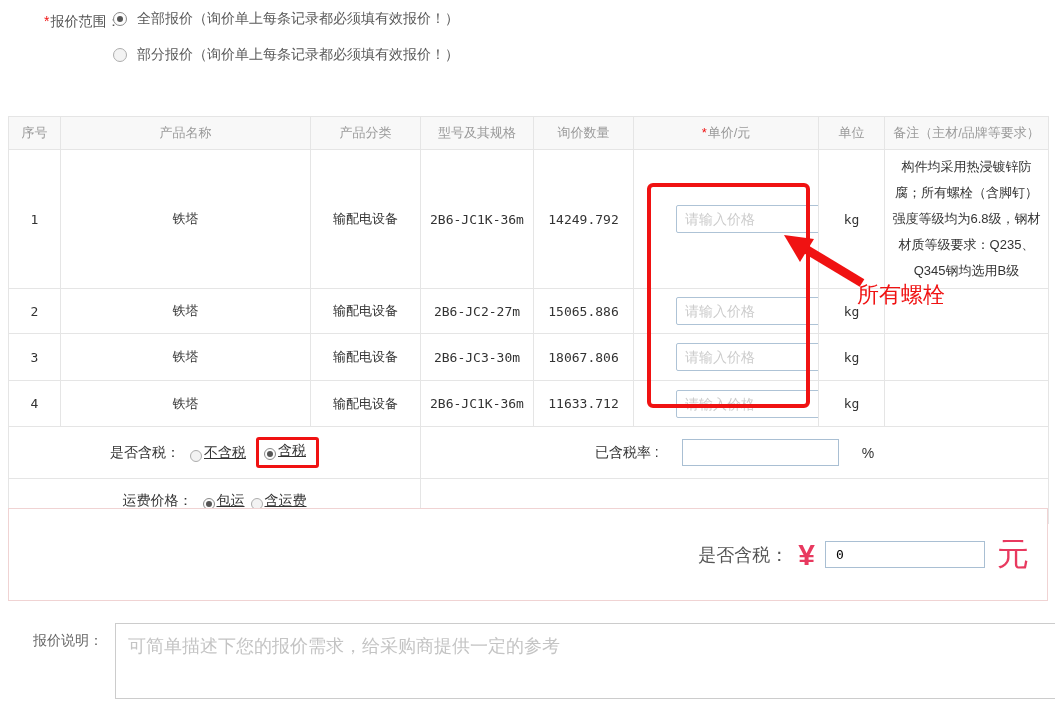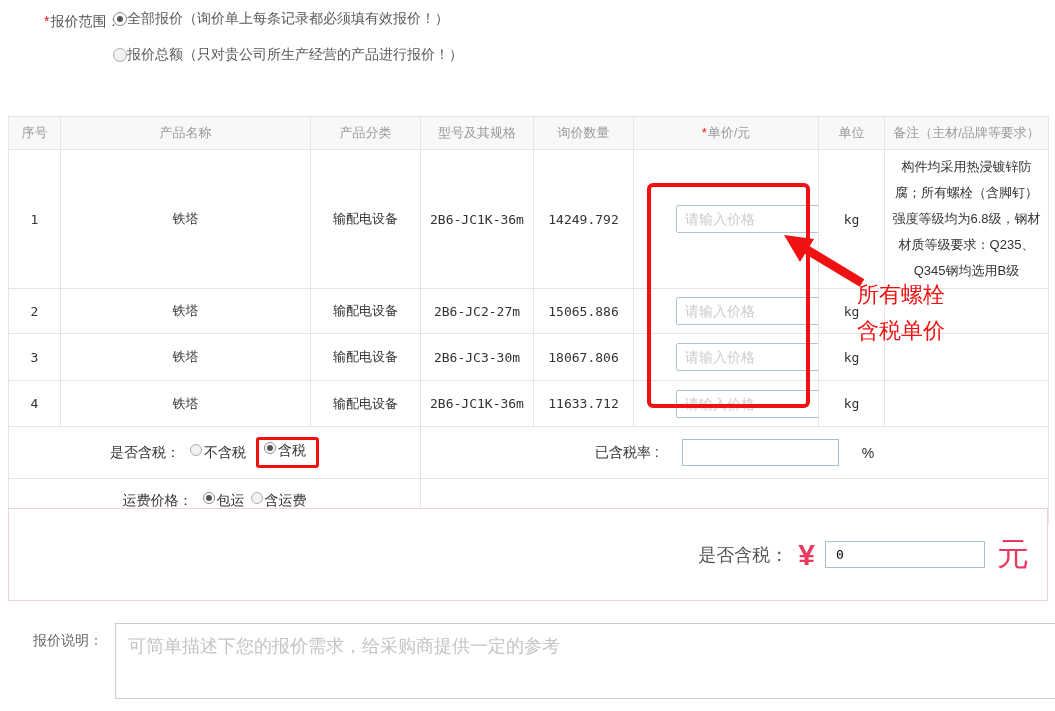--- a/index.html
+++ b/index.html
@@ -6,21 +6,21 @@
   html,body { background:#fff; }
   body { font-family:"Liberation Sans", sans-serif; color:#333; }
   #page { position:relative; width:1055px; height:711px; background:#fff; overflow:hidden; }
 
   
   .scope-row { position:absolute; left:8px; display:flex; align-items:center; font-size:14px; color:#555; }
   .scope-label { position:absolute; left:8px; top:13px; font-size:14px; color:#555;margin-left:36px; }
   .req { color:#f01212; margin-right:1px; }
   .scope-opt1 { left:113px; top:10px; }
   .scope-opt2 { left:113px; top:46px; }
-  .scope-row .opt-text { color:#595959; }
+  .scope-row .opt-text { margin-left:10px; color:#595959; }
 
   
   .radio { display:inline-block; width:14px; height:14px; border:1px solid #adadad; border-radius:50%;
            background:#f3f3f3; position:relative; vertical-align:middle; flex:0 0 auto; }
   .radio.checked { background:#fdfdfd; border-color:#8a8a8a; }
   .radio.checked::after { content:""; position:absolute; left:3px; top:3px; width:6px; height:6px;
            border-radius:50%; background:#555; }
   .radio.sm { width:12px; height:12px; }
   .radio.sm.checked::after { left:2px; top:2px; width:6px; height:6px; }
 
@@ -31,21 +31,21 @@
   table.quote thead th { height:33px; background:#f8f8f8; color:#9a9a9a; font-weight:normal; font-size:13px; }
   th.price-h { color:#333; font-weight:bold; }
   .mono { font-family:"DejaVu Sans Mono", monospace; }
   td.remark-cell { font-size:13px; line-height:26px; padding:4px 6px; color:#333; }
   .price-input { width:146px; height:28px; border:1px solid #aec3d6; border-radius:2px; padding:0 8px;
            font-size:14px; color:#333; font-family:"Liberation Sans", sans-serif; outline:none; background:#fff;margin-left:42px; }
   .price-input::placeholder { color:#ccc; }
 
   .opt-line { display:flex; align-items:center; justify-content:center; font-size:14px; color:#333; }
   .opt-line .radio { margin-right:2px; }
-  .opt-item { display:inline-flex; align-items:flex-start; margin-left:10px; }
+  .opt-item { display:inline-flex; align-items:flex-end; margin-left:10px;text-decoration:underline; }
   .redbox-inline { display:inline-flex; align-items:center; border:3px solid #f01212; border-radius:3px;
            padding:2px 10px 5px 5px; margin-left:10px; }
   .rate-input { width:157px; height:27px; border:1px solid #a9bfd3; background:#fff; outline:none;
            padding:0 6px; font-size:13px; }
   .rate-line { display:flex; align-items:center; justify-content:center; font-size:14px; color:#333;gap:15px; }
 
   
   .total-box { position:absolute; left:8px; top:508px; width:1040px; height:93px;
            border:1px solid #f0d3d3; background:#fff; display:flex; align-items:center; justify-content:flex-end;
            padding-right:18px; }
@@ -75,21 +75,21 @@
 <div id="page">
 
   <div class="scope-label"><span class="req">*</span><span>报价范围：</span></div>
 
   <div class="scope-row scope-opt1">
     <span class="radio checked"></span>
     <span class="opt-text">全部报价（询价单上每条记录都必须填有效报价！）</span>
   </div>
   <div class="scope-row scope-opt2">
     <span class="radio"></span>
-    <span class="opt-text">报价总额（只对贵公司所生产经营的产品进行报价！）</span>
+    <span class="opt-text">部分报价（询价单上每条记录都必须填有效报价！）</span>
   </div>
 
   <table class="quote">
     <colgroup>
       <col style="width:52px">
         <col style="width:250px">
         <col style="width:110px">
         <col style="width:113px">
       <col style="width:100px">
         <col style="width:185px">
@@ -202,16 +202,15 @@
   <div class="note-label">报价说明：</div>
   <textarea class="note-area" placeholder="可简单描述下您的报价需求，给采购商提供一定的参考" style=""></textarea>
 
   <div class="anno-box"></div>
   <svg class="anno-arrow" viewBox="0 0 130 90">
     <line x1="92" y1="58" x2="34" y2="23" stroke="#f01212" stroke-width="9"></line>
     <polygon points="14,10 44,14 30,37" fill="#f01212"></polygon>
   </svg>
   <div class="anno-text">
     <div>所有螺栓</div>
-    <div>含税单价</div>
   </div>
 
 </div>
 
 </body></html>

